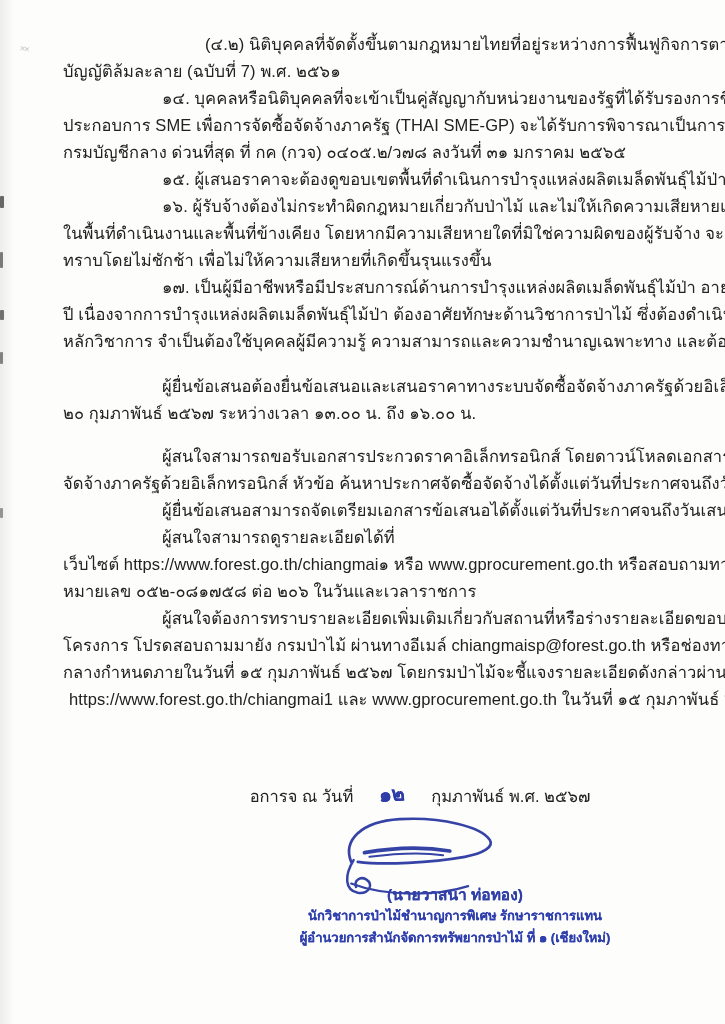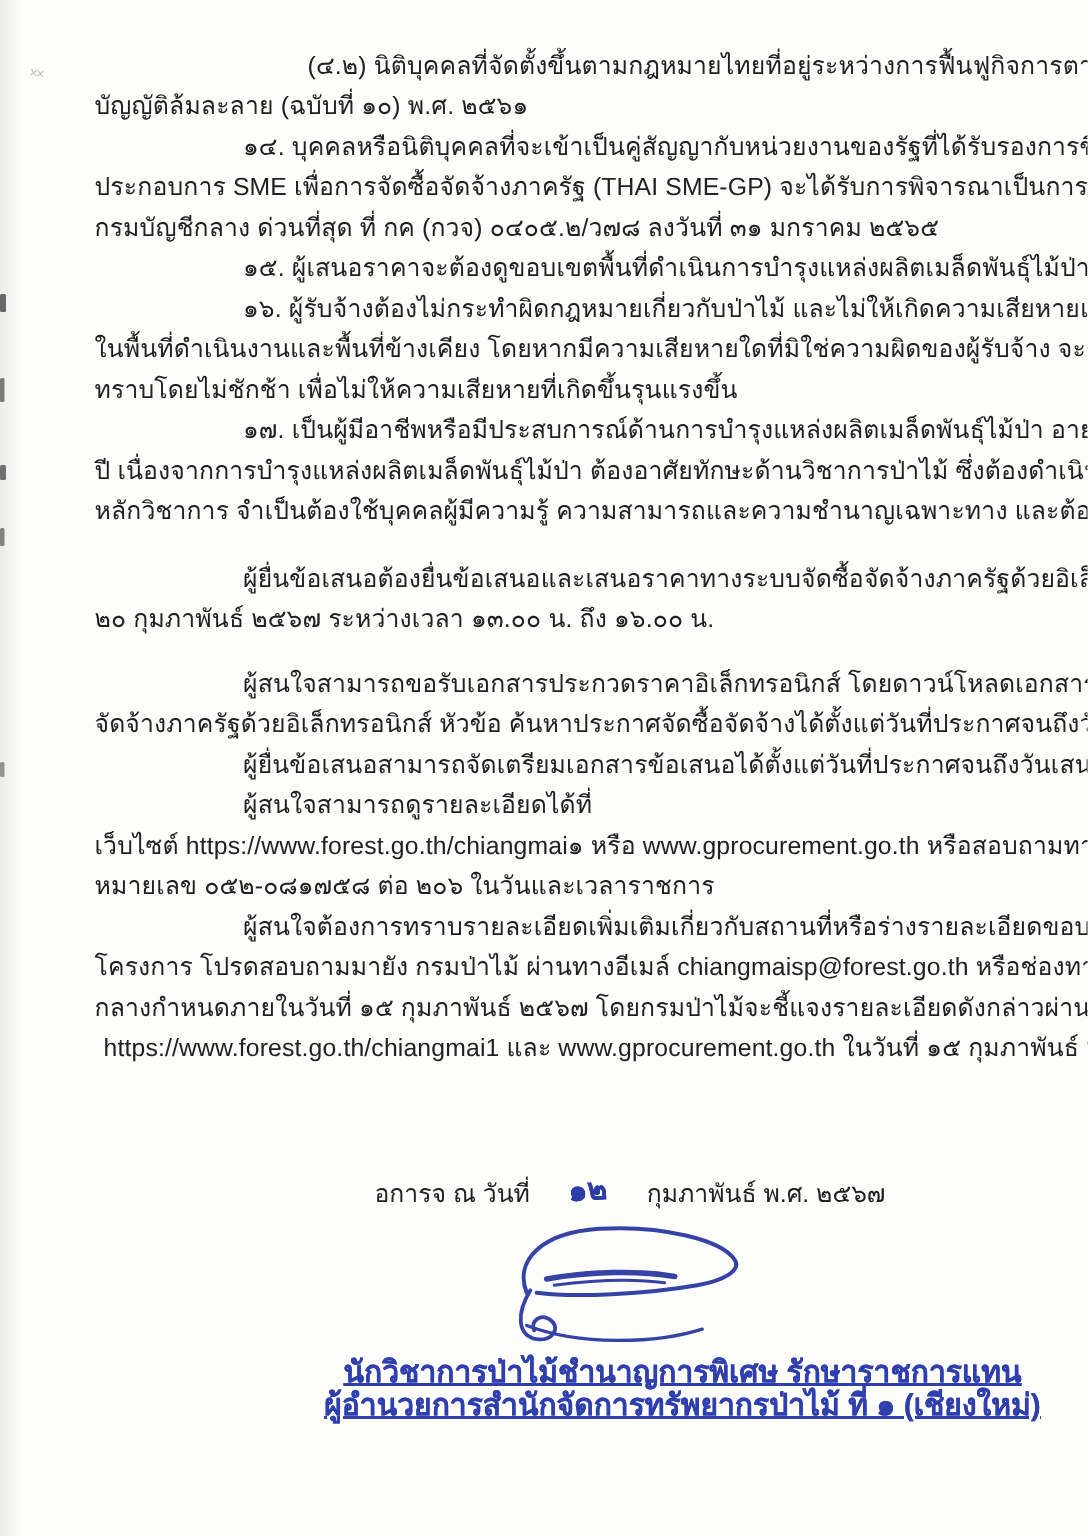--- a/index.html
+++ b/index.html
@@ -58,24 +58,23 @@
   }
   .sig-name{
     position:absolute;top:76px;left:0;right:0;
     color:#3140a8;font-size:15.5px;font-weight:bold;line-height:21px;
     text-shadow:0 0 0.4px #3140a8;
   }
   .sig-title1{position:absolute;top:97px;left:0;right:0;}
   .sig-title2{position:absolute;top:119px;left:0;right:0;}
   .sig-title3{position:absolute;top:141px;left:0;right:0;}
   .sig-title1,.sig-title2,.sig-title3{
-    color:#2f3fae;font-size:20px;font-weight:bold;line-height:21px;
+    color:#2f3fae;font-size:13px;font-weight:bold;line-height:21px;
     text-shadow:0 0 0.4px #2f3fae;
     white-space:nowrap;
-    text-decoration:underline;
   }
 
   
   .artifact{position:absolute;background:#3a3a3a;border-radius:1px;}
   .artifact.a1{left:0;top:196px;width:4px;height:12px;opacity:.75;}
   .artifact.a2{left:0;top:252px;width:3px;height:16px;opacity:.65;}
   .artifact.a3{left:0;top:310px;width:4px;height:10px;opacity:.7;}
   .artifact.a4{left:0;top:352px;width:3px;height:12px;opacity:.6;}
   .artifact.a5{left:0;top:508px;width:3px;height:10px;opacity:.5;}
   .pencil-x{
@@ -90,21 +89,21 @@
 
   <span class="pencil-x">˟˟</span>
   <div class="artifact a1"></div>
   <div class="artifact a2"></div>
   <div class="artifact a3"></div>
   <div class="artifact a4"></div>
   <div class="artifact a5"></div>
 
   <div class="body-lines">
       <div class="line indent-deep">(๔.๒) นิติบุคคลที่จัดตั้งขึ้นตามกฎหมายไทยที่อยู่ระหว่างการฟื้นฟูกิจการตามพระราช</div>
-      <div class="line indent-none">บัญญัติล้มละลาย (ฉบับที่ ๑๐) พ.ศ. ๒๕๖๑</div>
+      <div class="line indent-none">บัญญัติล้มละลาย (ฉบับที่ 7) พ.ศ. ๒๕๖๑</div>
       <div class="line indent-item">๑๔. บุคคลหรือนิติบุคคลที่จะเข้าเป็นคู่สัญญากับหน่วยงานของรัฐที่ได้รับรองการขึ้นทะเบียนผู้</div>
       <div class="line indent-none">ประกอบการ SME เพื่อการจัดซื้อจัดจ้างภาครัฐ (THAI SME-GP) จะได้รับการพิจารณาเป็นการเฉพาะตามนัยหนังสือ</div>
       <div class="line indent-none">กรมบัญชีกลาง ด่วนที่สุด ที่ กค (กวจ) ๐๔๐๕.๒/ว๗๘ ลงวันที่ ๓๑ มกราคม ๒๕๖๕</div>
       <div class="line indent-item">๑๕. ผู้เสนอราคาจะต้องดูขอบเขตพื้นที่ดำเนินการบำรุงแหล่งผลิตเมล็ดพันธุ์ไม้ป่าอายุเกิน ๑๐ ปี</div>
       <div class="line indent-item">๑๖. ผู้รับจ้างต้องไม่กระทำผิดกฎหมายเกี่ยวกับป่าไม้ และไม่ให้เกิดความเสียหายแก่สภาพธรรมชาติ</div>
       <div class="line indent-none">ในพื้นที่ดำเนินงานและพื้นที่ข้างเคียง โดยหากมีความเสียหายใดที่มิใช่ความผิดของผู้รับจ้าง จะต้องแจ้งให้ผู้ว่าจ้าง</div>
       <div class="line indent-none">ทราบโดยไม่ชักช้า เพื่อไม่ให้ความเสียหายที่เกิดขึ้นรุนแรงขึ้น</div>
       <div class="line indent-item">๑๗. เป็นผู้มีอาชีพหรือมีประสบการณ์ด้านการบำรุงแหล่งผลิตเมล็ดพันธุ์ไม้ป่า อายุเกิน ๑๐</div>
       <div class="line indent-none">ปี เนื่องจากการบำรุงแหล่งผลิตเมล็ดพันธุ์ไม้ป่า ต้องอาศัยทักษะด้านวิชาการป่าไม้ ซึ่งต้องดำเนินการให้ถูกต้องตาม</div>
       <div class="line indent-none">หลักวิชาการ จำเป็นต้องใช้บุคคลผู้มีความรู้ ความสามารถและความชำนาญเฉพาะทาง และต้องมีหลักฐานแสดงว่า</div>
@@ -129,17 +128,18 @@
   <div class="sig-area">
     <svg class="sig-svg" viewBox="0 0 220 110" fill="none" xmlns="http://www.w3.org/2000/svg">
       <g stroke="#3643a6" stroke-linecap="round" fill="none">
         <path d="M30 62 C 20 36, 42 14, 88 11 C 138 8, 186 20, 196 36 C 201 44, 188 52, 166 56 C 126 63, 68 66, 38 62" stroke-width="3.2"></path>
         <path d="M46 51 C 80 45, 118 44, 148 49" stroke-width="4.5"></path>
         <path d="M52 56 C 90 51, 118 51, 140 54" stroke-width="2.4"></path>
         <path d="M33 60 C 22 78, 22 96, 38 99 C 51 101, 58 89, 48 83 C 41 79, 33 84, 36 92" stroke-width="3"></path>
         <path d="M30 88 C 72 104, 132 103, 170 91" stroke-width="2.6"></path>
       </g>
     </svg>
+    <div class="sig-name">(นายวาสนา ท่อทอง)</div>
     <div class="sig-title1">นักวิชาการป่าไม้ชำนาญการพิเศษ รักษาราชการแทน</div>
     <div class="sig-title2">ผู้อำนวยการสำนักจัดการทรัพยากรป่าไม้ ที่ ๑ (เชียงใหม่)</div>
   </div>
 
 </div>
 
 </body></html>

